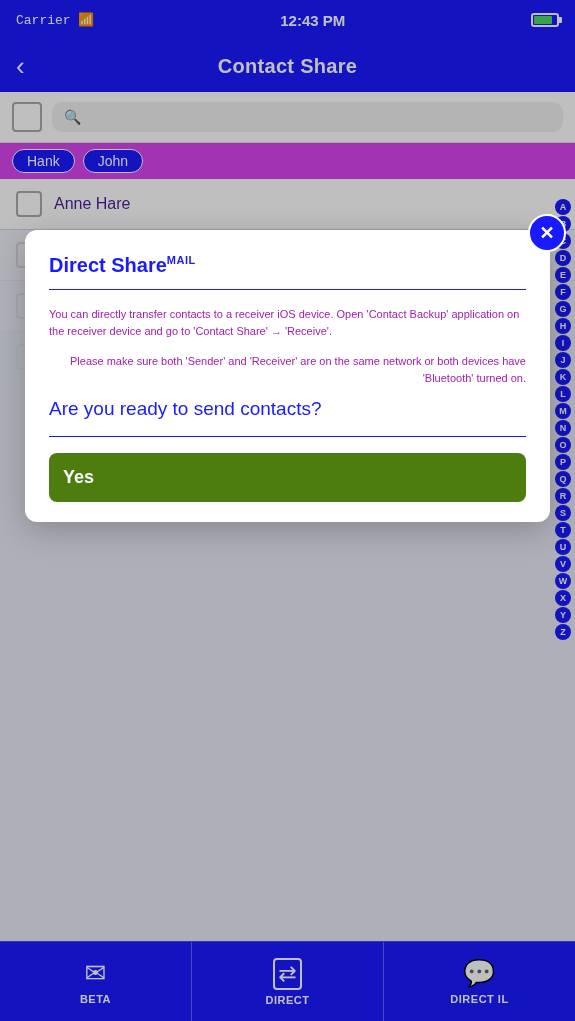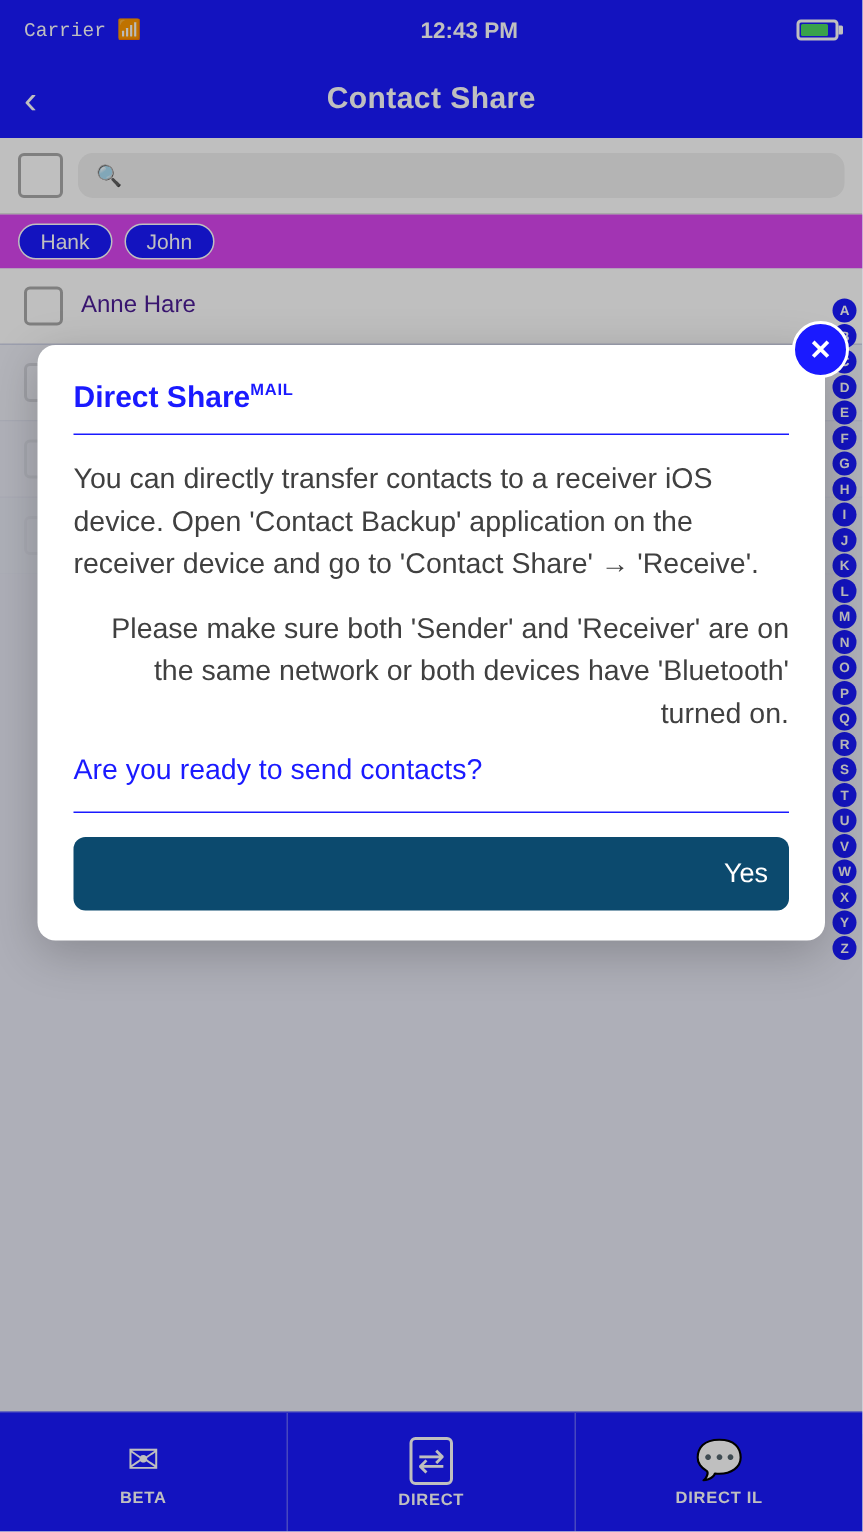--- a/index.html
+++ b/index.html
@@ -235,22 +235,22 @@
       color: #1a1aff;
       vertical-align: super;
       letter-spacing: 0.5px;
     }
     .modal-divider {
       border: none;
       border-top: 1.5px solid #1a1aff;
       margin-bottom: 16px;
     }
     .modal-body {
-      font-size: 19px;
-      color: #404040;
+      font-size: 11px;
+      color: #a21caf;
       line-height: 1.5;
       margin-bottom: 12px;
     }
     .modal-body p { margin-bottom: 14px; }
     .modal-body p:last-child { margin-bottom: 0; text-align: right; }
     .modal-question {
       font-size: 19px;
       color: #1a1aff;
       font-weight: 500;
       margin-bottom: 16px;
@@ -259,29 +259,29 @@
       border: none;
       border-top: 1.5px solid #1a1aff;
       margin-bottom: 16px;
     }
     .modal-buttons {
       display: flex;
       gap: 16px;
     }
     .modal-btn {
       flex: 1;
-      background: #0c4a6e;
+      background: #4d7c0f;
       color: white;
       border: none;
       border-radius: 8px;
       padding: 14px;
       font-size: 18px;
-      font-weight: 400;
-      cursor: pointer;
-      text-align: right;
+      font-weight: 700;
+      cursor: pointer;
+      text-align: left;
     }
 
     
     .tab-bar {
       position: absolute;
       bottom: 0;
       left: 0;
       right: 0;
       height: 80px;
       background: #1a1aff;

